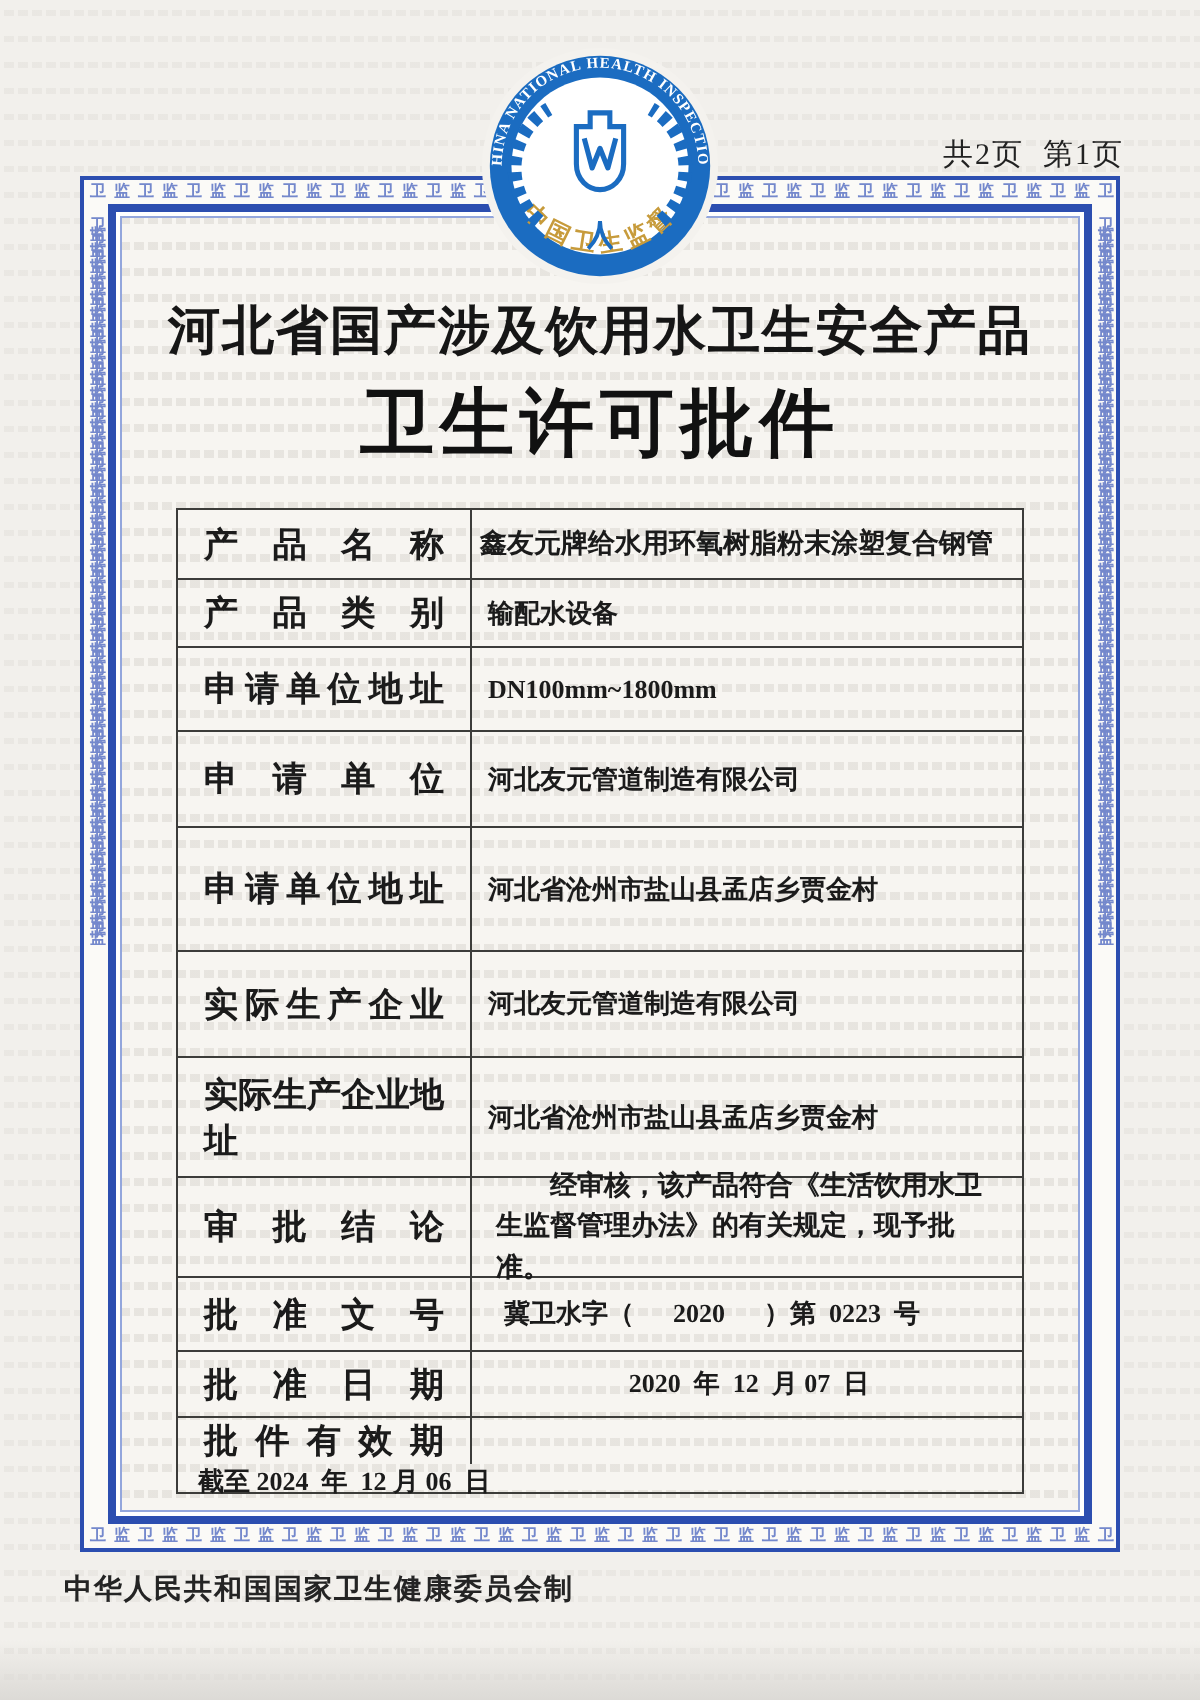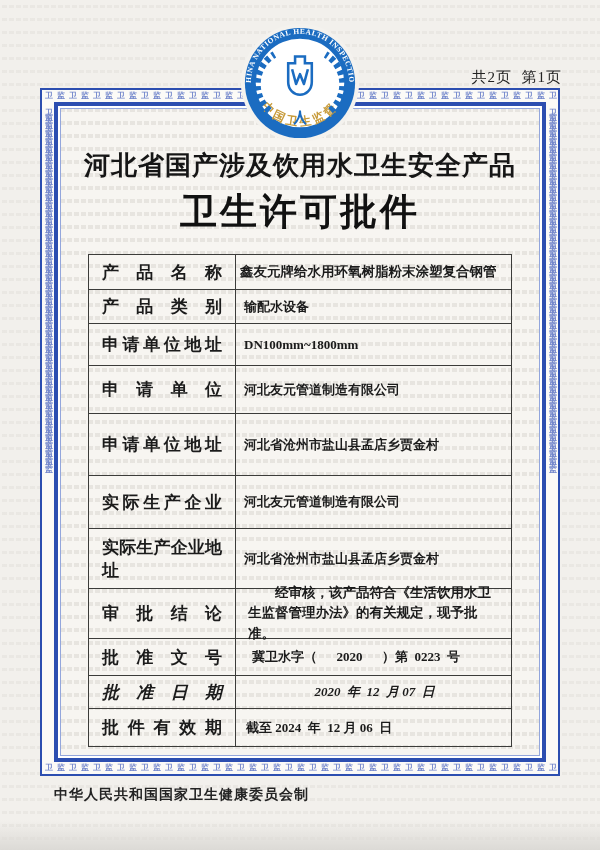--- a/index.html
+++ b/index.html
@@ -64,21 +64,21 @@
   .subtitle{
     text-align:center; font-size:37px; font-weight:bold; letter-spacing:3px;
     margin-top:4px; color:#111;
   }
   
   .tbl{
     width:424px; margin:17px auto 0;
     border:1px solid #3c3c3a;
   }
   .row{ display:flex; border-bottom:1px solid #3c3c3a; }
-  .row:last-child{ border-bottom:none; }
+  .row:last-child{ border-bottom:none;flex-direction:column; }
   .lab{
     width:147px; border-right:1px solid #3c3c3a;
     display:flex; align-items:center;
   }
   .lab > div{
     width:100%; padding:0 13px;
     font-size:17px; font-weight:bold;
     text-align:justify; text-align-last:justify; text-justify:inter-character;
   }
   .val{
@@ -89,25 +89,25 @@
   .r2{ height:34px; }
   .r3{ height:42px; } .r3 .val{ font-family:"Liberation Serif","DejaVu Serif",serif;text-align:center; }
   .r4{ height:48px; }
   .r5{ height:62px; }
   .r6{ height:53px; }
   .r7{ height:60px; }
   .r8{ height:50px; }
   .r8 .val{ font-size:13.5px; line-height:1.5; padding:2px 10px 2px 12px;
             text-indent:2em; display:block; align-self:center; }
   .r9{ height:37px; } .r9 .val{ white-space:pre; padding-left:16px; }
-  .r10{ height:33px;font-style:italic; } .r10 .val{ white-space:pre; justify-content:center; }
+  .r10{ height:33px; } .r10 .val{ white-space:pre; justify-content:center; }
   .r11{ height:37px; } .r11 .val{ white-space:pre; padding-left:10px; }
   
   .footer{
-    position:absolute; left:54px; top:786px;
+    position:absolute; left:32px; top:786px;
     font-size:14px; font-weight:bold; letter-spacing:1px; color:#242424;
   }
 </style>
 </head>
 <body>
 
 <div class="page-info">共2页  第1页</div>
 
 <div class="frame">
   <div class="band band-h band-top">卫监卫监卫监卫监卫监卫监卫监卫监卫监卫监卫监卫监卫监卫监卫监卫监卫监卫监卫监卫监卫监卫监卫监卫监卫监卫监卫监卫监卫监卫监卫监卫监卫监卫监卫监卫监卫监卫监卫监卫监卫监卫监卫监卫监卫监</div>

